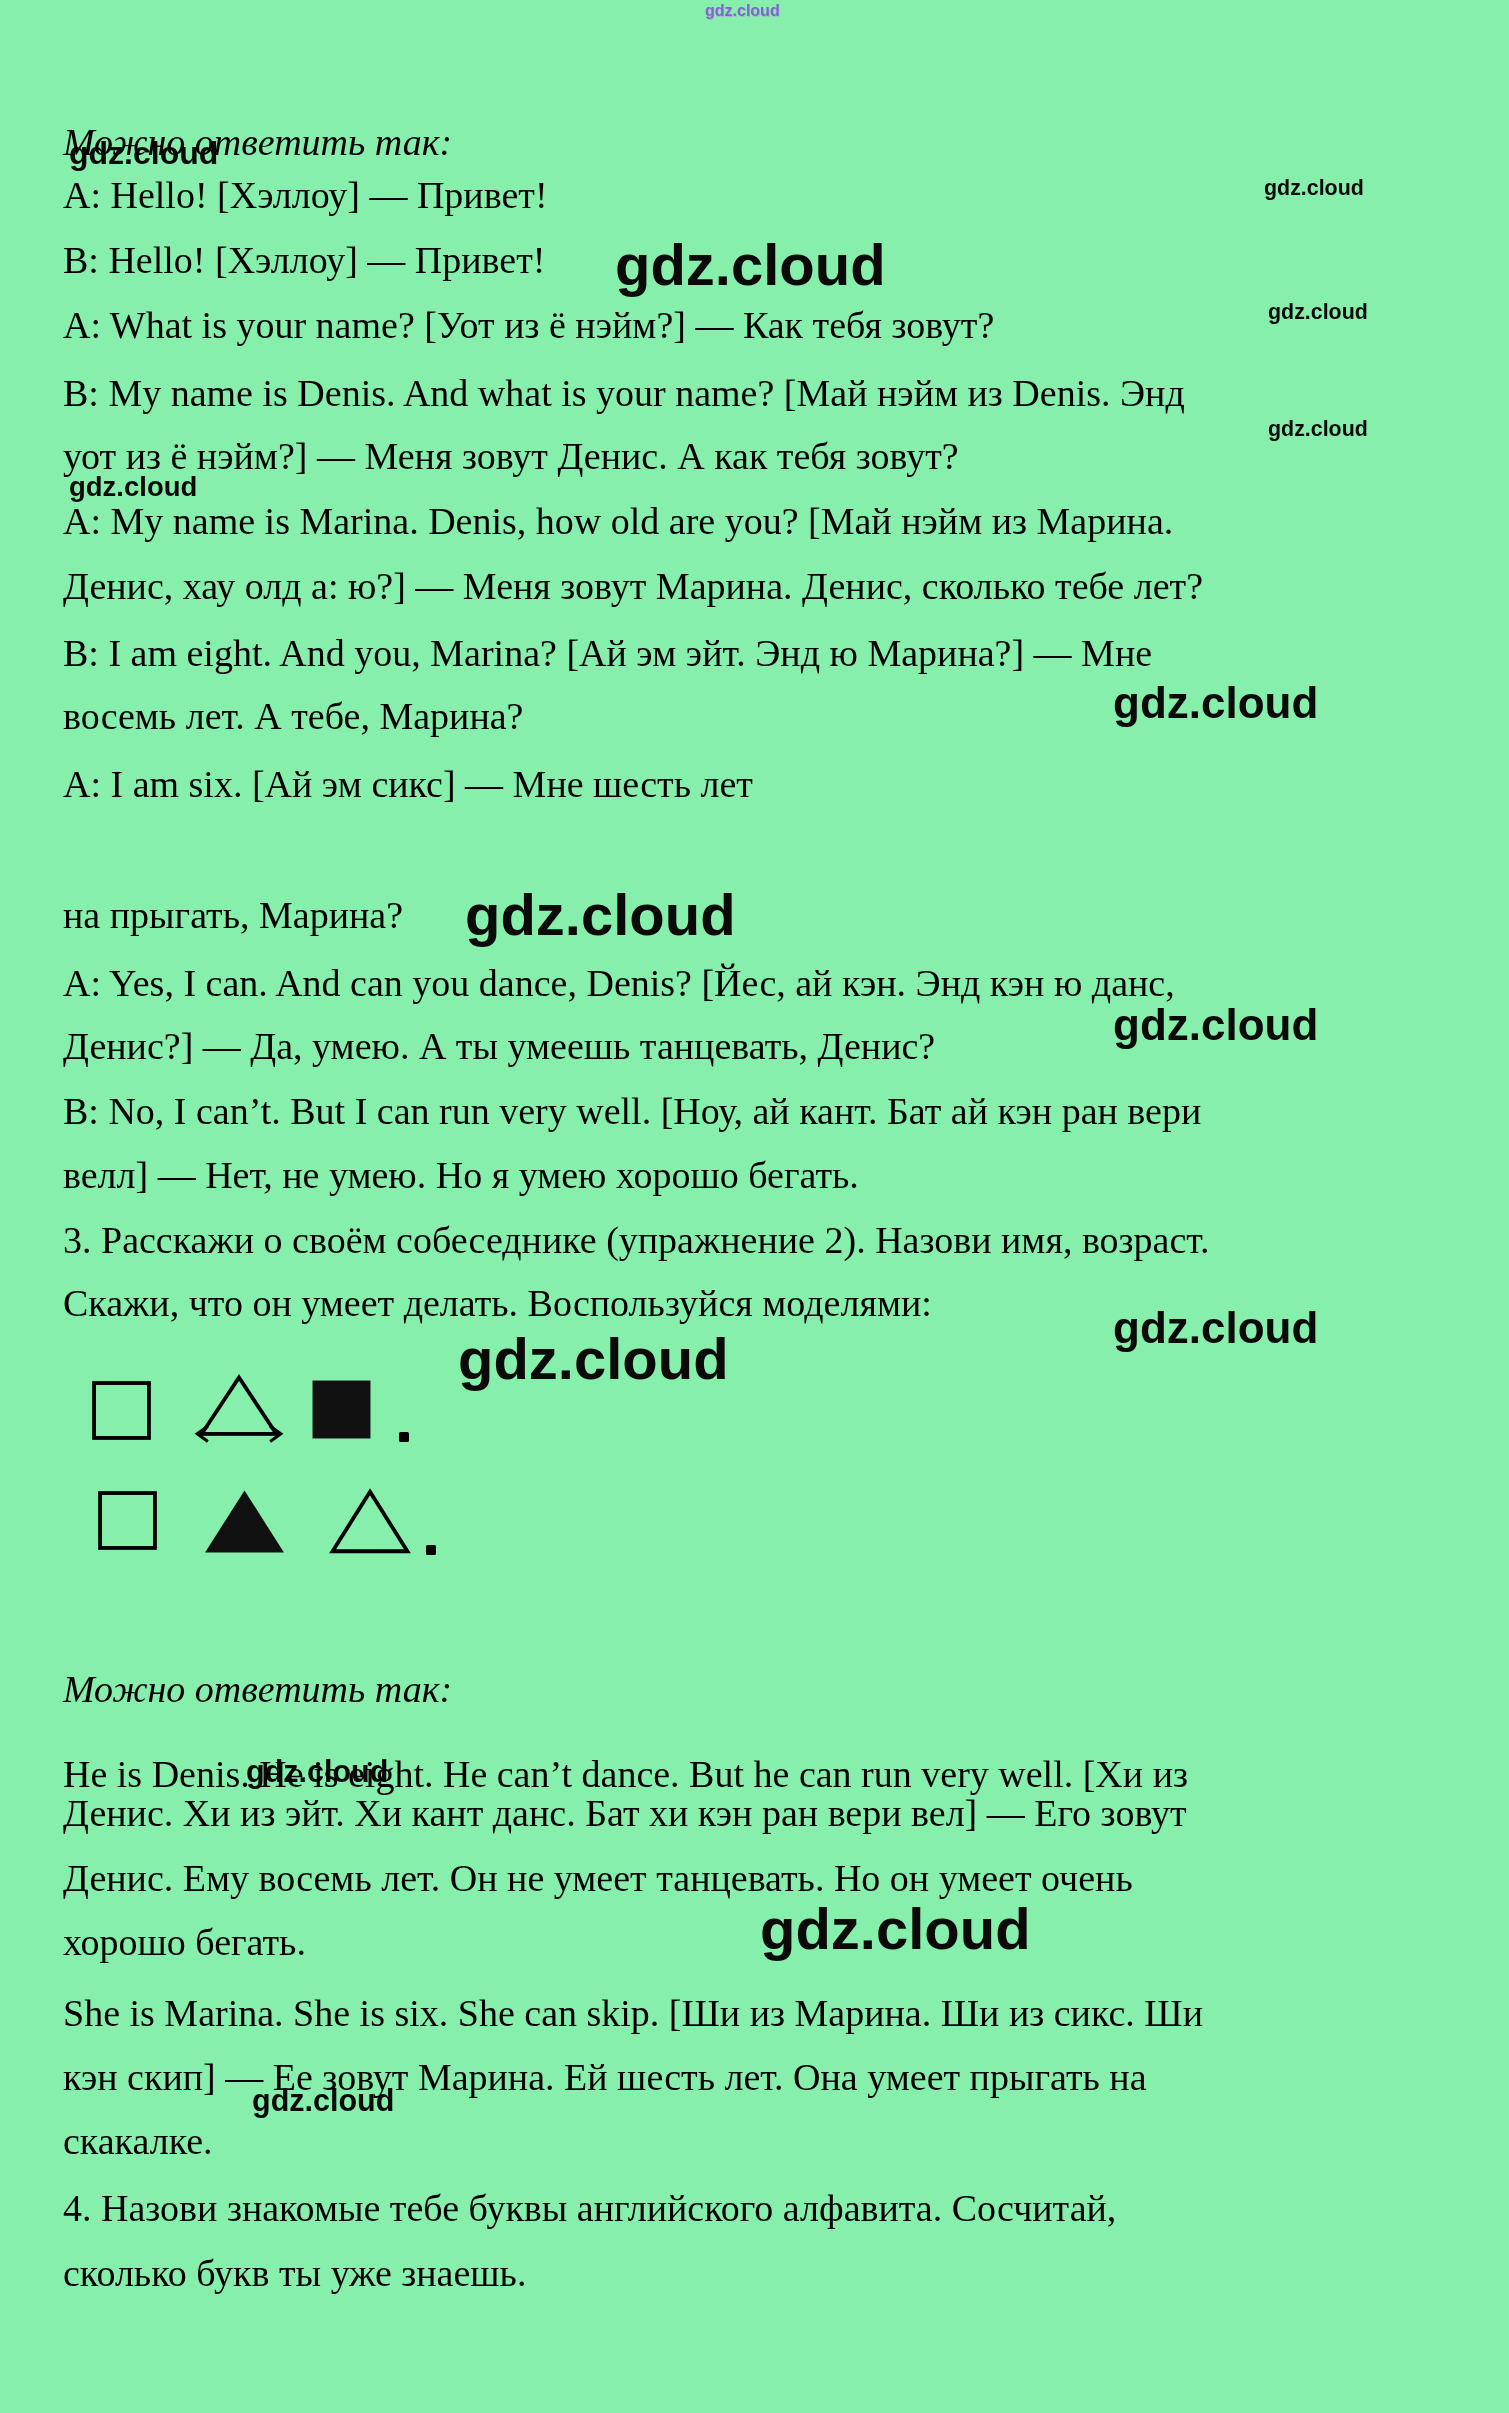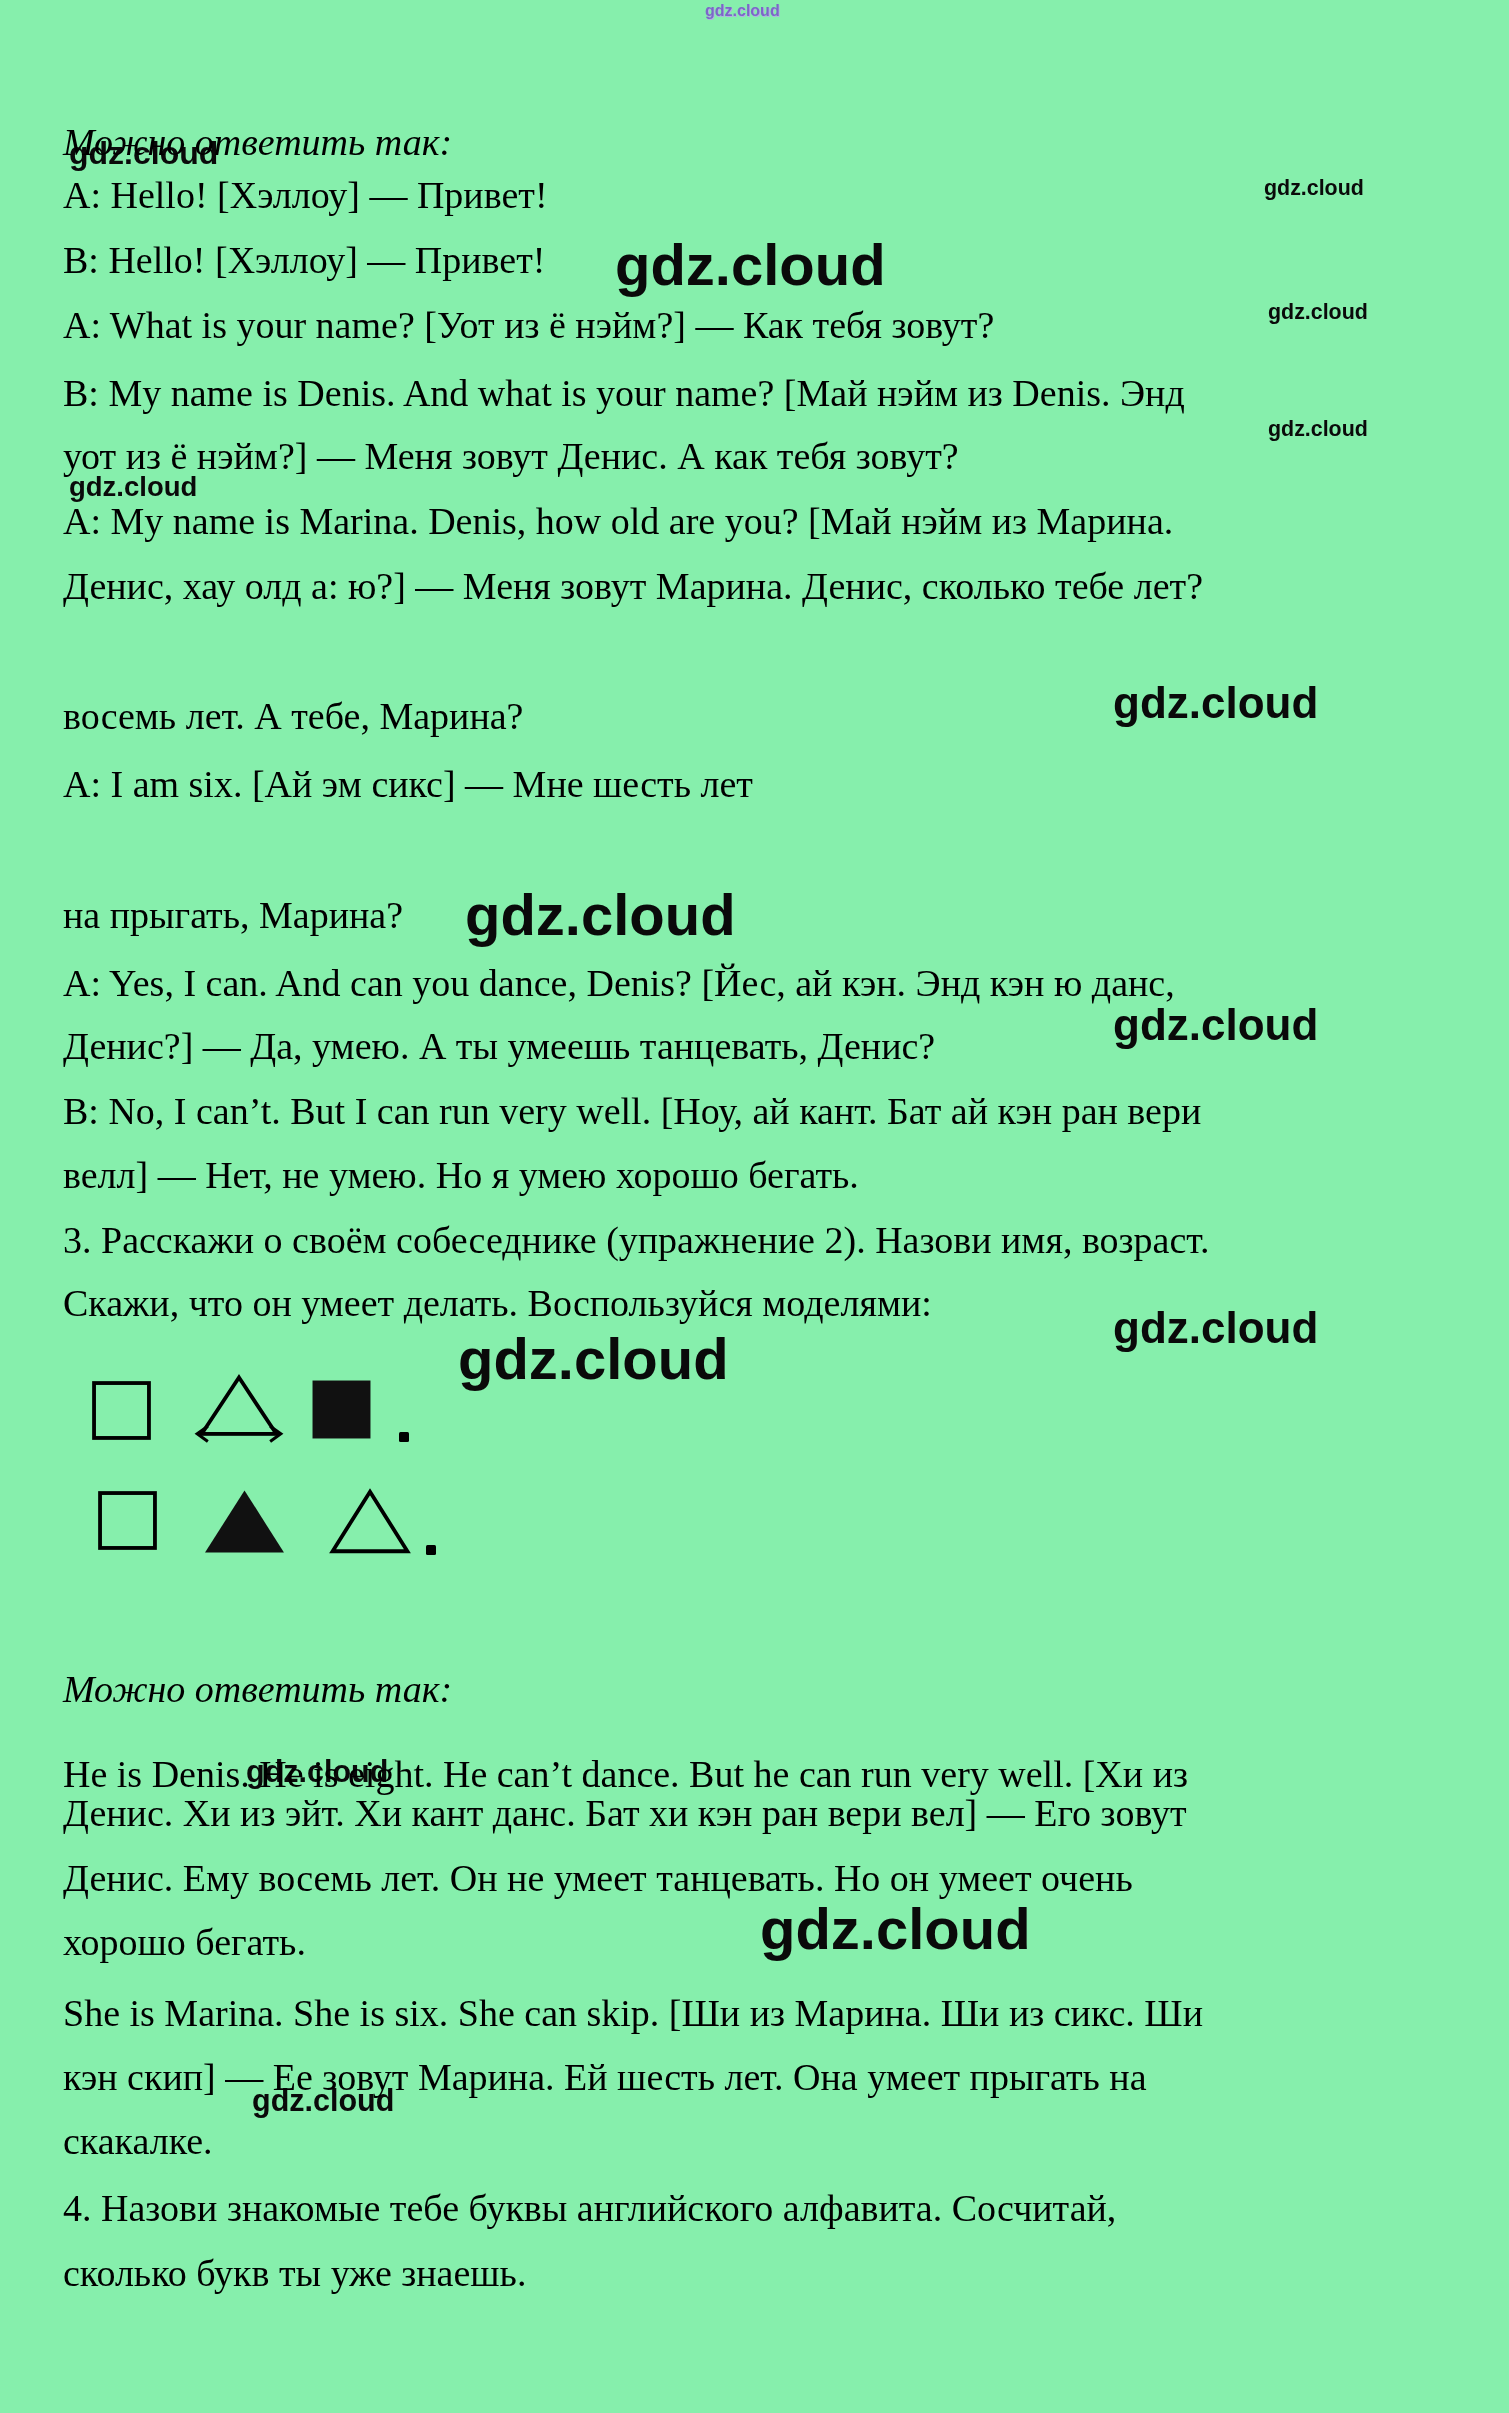--- a/index.html
+++ b/index.html
@@ -64,20 +64,21 @@
 
   <div class="line heading" style="top:91px;">Можно ответить так:</div>
 
   <div class="line" style="top:172px;">A: Hello! [Хэллоу] — Привет!</div>
   <div class="line" style="top:237px;">B: Hello! [Хэллоу] — Привет!</div>
   <div class="line" style="top:302px;">A: What is your name? [Уот из ё нэйм?] — Как тебя зовут?</div>
   <div class="line" style="top:370px;">B: My name is Denis. And what is your name? [Май нэйм из Denis. Энд</div>
   <div class="line" style="top:433px;">уот из ё нэйм?] — Меня зовут Денис. А как тебя зовут?</div>
   <div class="line" style="top:498px;">A: My name is Marina. Denis, how old are you? [Май нэйм из Марина.</div>
   <div class="line" style="top:563px;">Денис, хау олд а: ю?] — Меня зовут Марина. Денис, сколько тебе лет?</div>
+  <div class="line" style="top:630px;">B: I am eight. And you, Marina? [Ай эм эйт. Энд ю Марина?] — Мне</div>
   <div class="line" style="top:693px;">восемь лет. А тебе, Марина?</div>
   <div class="line" style="top:761px;">A: I am six. [Ай эм сикс] — Мне шесть лет</div>
   <div class="line" style="top:892px;">на прыгать, Марина?</div>
   <div class="line" style="top:960px;">A: Yes, I can. And can you dance, Denis? [Йес, ай кэн. Энд кэн ю данс,</div>
   <div class="line" style="top:1023px;">Денис?] — Да, умею. А ты умеешь танцевать, Денис?</div>
   <div class="line" style="top:1088px;">B: No, I can’t. But I can run very well. [Ноу, ай кант. Бат ай кэн ран вери</div>
   <div class="line" style="top:1152px;">велл] — Нет, не умею. Но я умею хорошо бегать.</div>
 
   <div class="line" style="top:1217px;">3. Расскажи о своём собеседнике (упражнение 2). Назови имя, возраст.</div>
   <div class="line" style="top:1280px;">Скажи, что он умеет делать. Воспользуйся моделями:</div>

